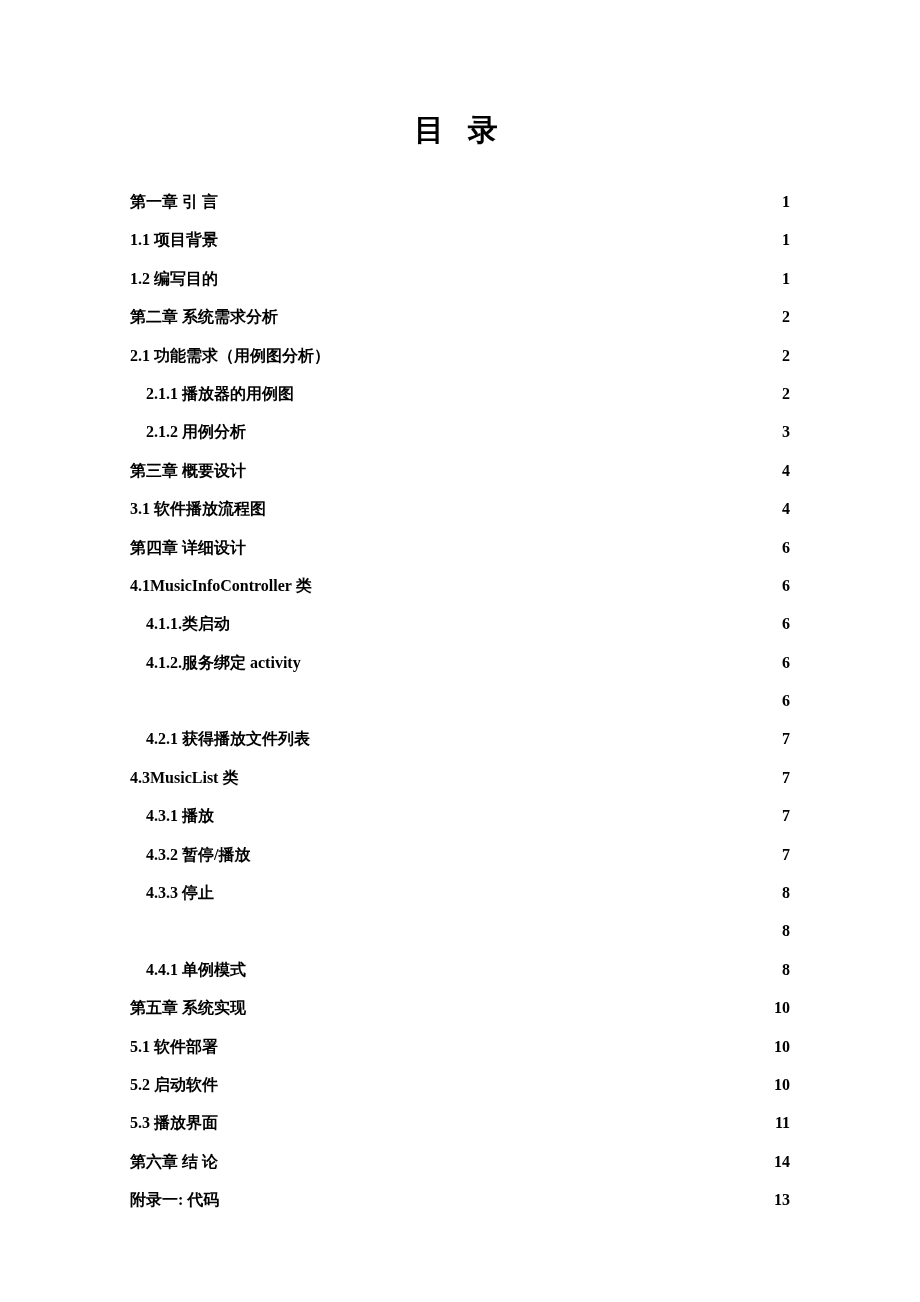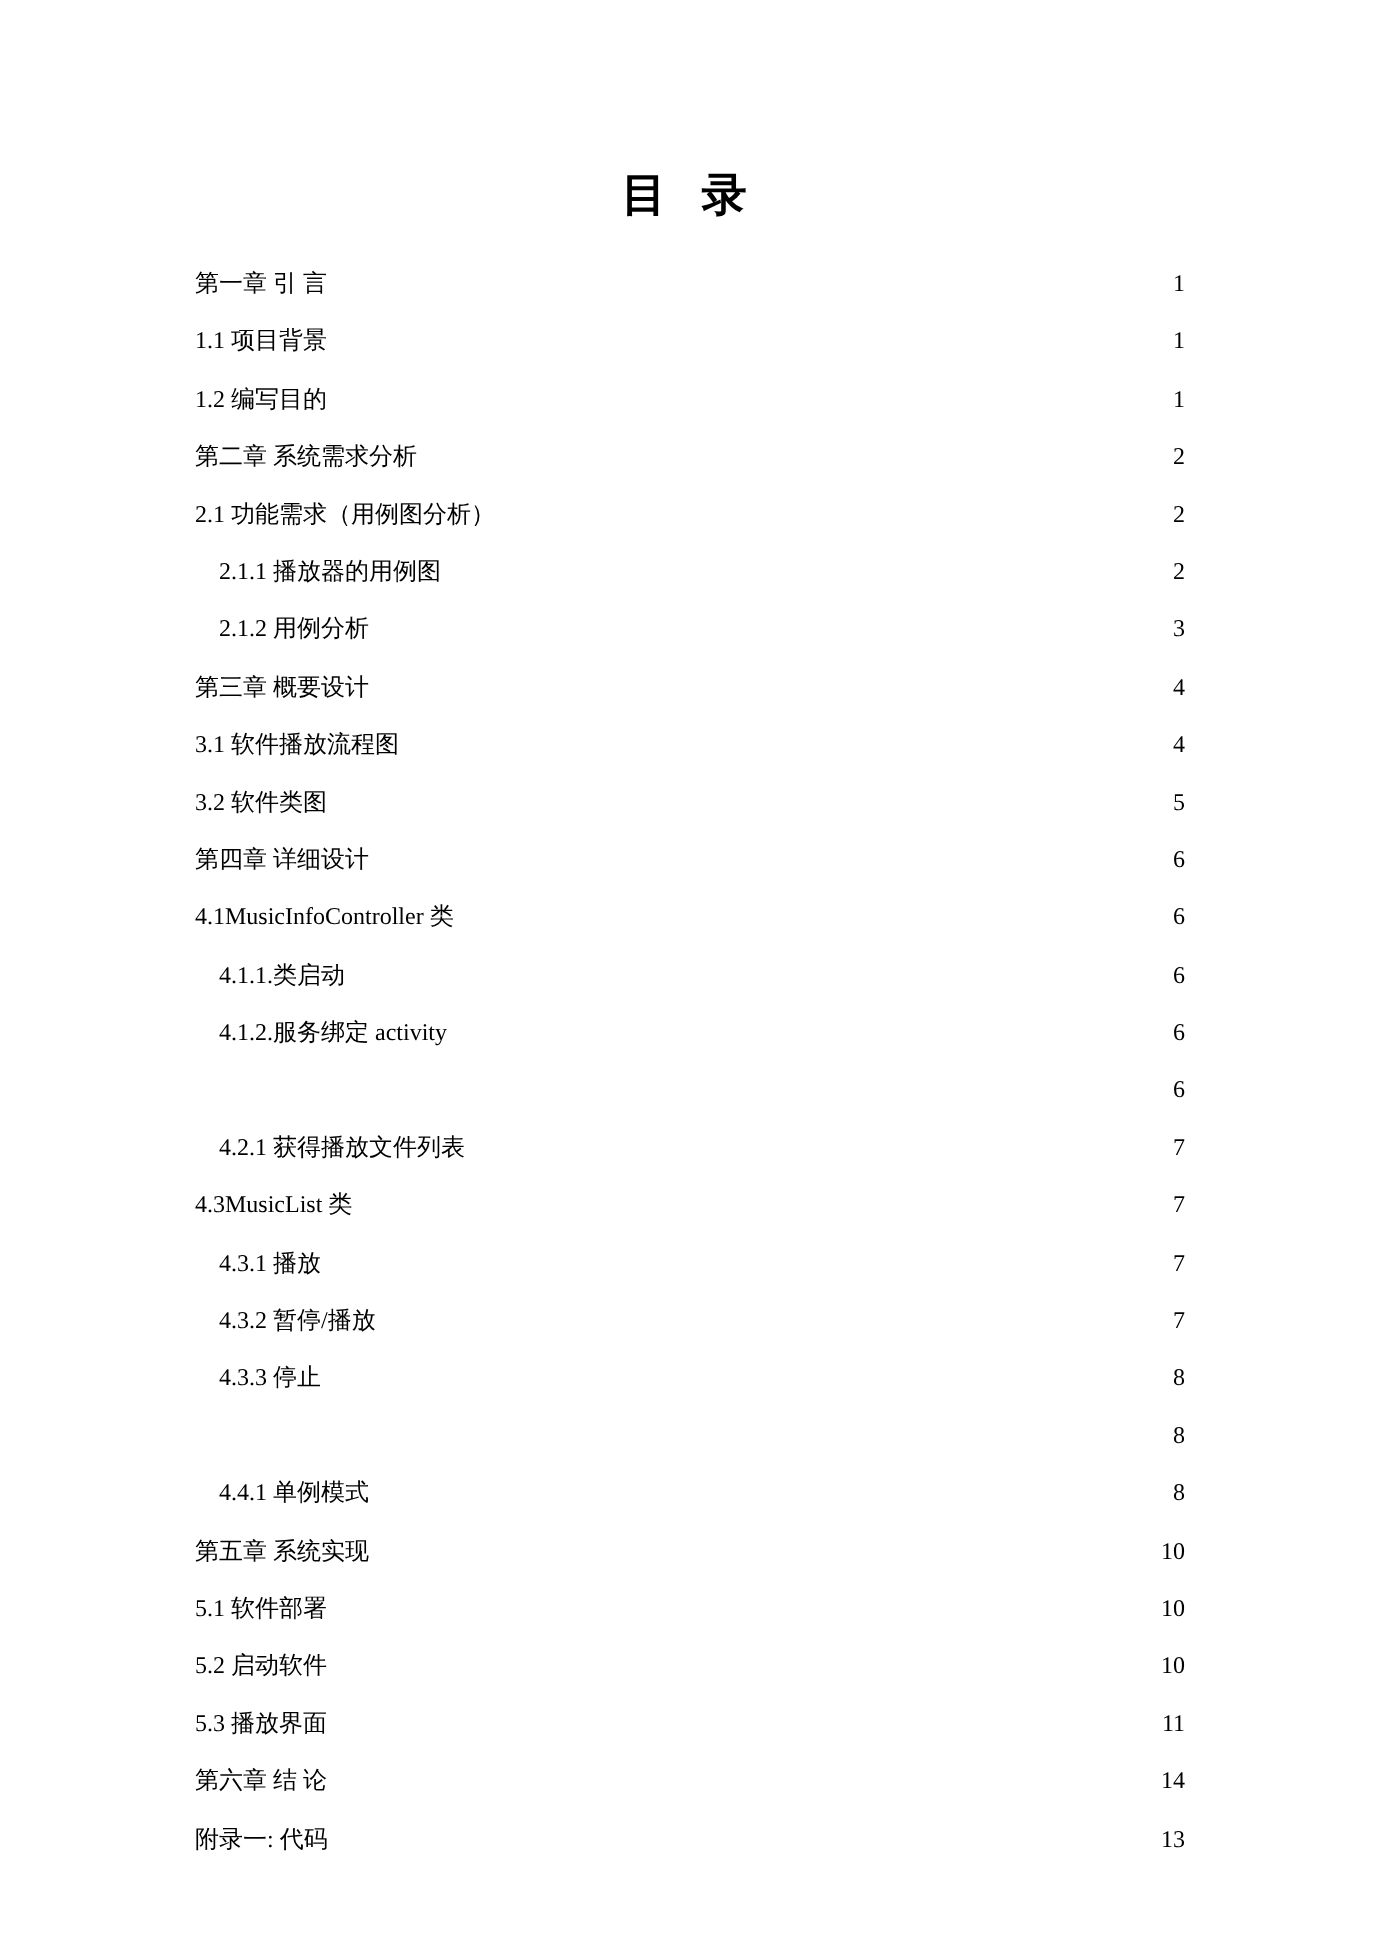--- a/index.html
+++ b/index.html
@@ -9,33 +9,34 @@
       background: #fff;
       font-family: "SimSun", "宋体", serif;
       color: #000;
       padding: 110px 130px 0 130px;
     }
     .title {
       text-align: center;
       font-size: 30px;
       font-weight: 600;
       font-family: "SimSun", "宋体", serif;
-      margin-bottom: 20px;
+      margin-bottom: 32px;
       letter-spacing: 8px;
     }
     .toc-list {
       list-style: none;
     }
     .toc-entry {
       display: flex;
       align-items: baseline;
       font-size: 16px;
       line-height: 2.4;
       white-space: nowrap;
       overflow: hidden;
+      font-weight: bold;
     }
     .toc-entry.level-1 { padding-left: 0; }
     .toc-entry.level-2 { padding-left: 0; }
     .toc-entry.level-3 { padding-left: 16px; }
     .toc-entry .label {
       font-family: "SimSun", "宋体", serif;
     }
     .toc-entry .leader {
       flex: 1 1 auto;
       overflow: hidden;
@@ -101,25 +102,20 @@
     <li class="toc-entry level-1">
       <span class="label">第三章 概要设计</span>
       <span class="leader"></span>
       <span class="page">4</span>
     </li>
     <li class="toc-entry level-2">
       <span class="label">3.1 软件播放流程图 </span>
       <span class="leader"></span>
       <span class="page">4</span>
     </li>
-    <li class="toc-entry level-2">
-      <span class="label">3.2 软件类图</span>
-      <span class="leader"></span>
-      <span class="page">5</span>
-    </li>
     <li class="toc-entry level-1">
       <span class="label">第四章 详细设计</span>
       <span class="leader"></span>
       <span class="page">6</span>
     </li>
     <li class="toc-entry level-2">
       <span class="label">4.1MusicInfoController 类 </span>
       <span class="leader"></span>
       <span class="page">6</span>
     </li>

